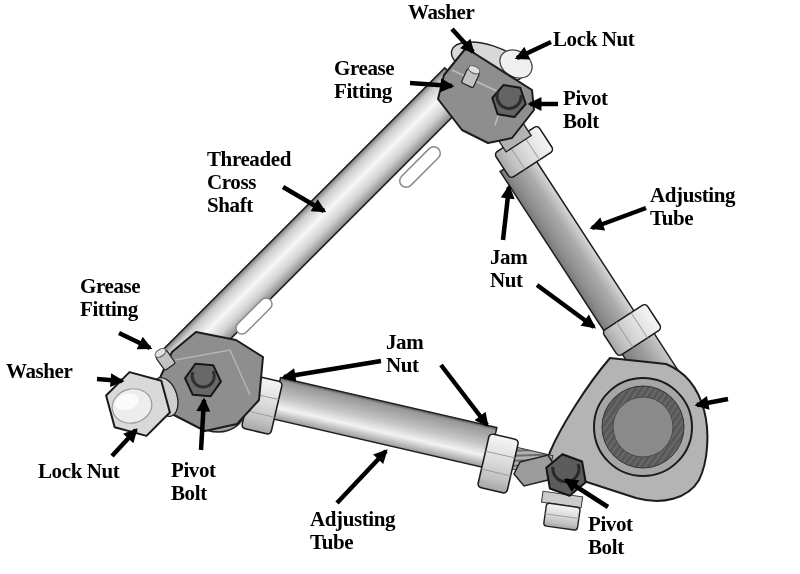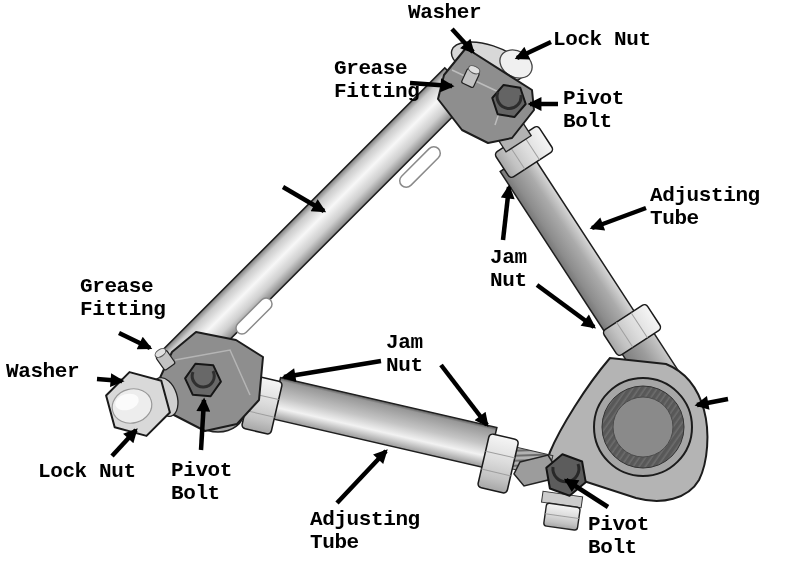--- a/index.html
+++ b/index.html
@@ -1,17 +1,17 @@
 <!DOCTYPE html>
 <html><head>
 <meta charset="utf-8">
 <style>
   html,body{margin:0;padding:0;background:#fff;}
   #stage{position:relative;width:800px;height:574px;background:#fff;overflow:hidden;
-         font-family:Liberation Mono, monospace;}
+         font-family:Liberation Serif, serif;}
   #stage svg{position:absolute;left:0;top:0;}
   .lbl{position:absolute;color:#000;font-weight:700;font-size:21px;line-height:23px;
        letter-spacing:-0.4px;white-space:pre-line;}
 </style>
 </head>
 <body>
 
 <div id="stage">
 
 <svg width="800" height="574" viewBox="0 0 800 574">
@@ -173,20 +173,23 @@
     <line x1="608" y1="507" x2="566" y2="480" marker-end="url(#ah)"></line>
   </g>
 </svg>
 
 <div class="lbl" style="left:408px;top:1px">Washer</div>
 <div class="lbl" style="left:553px;top:28px">Lock Nut</div>
 <div class="lbl" style="left:334px;top:57px">Grease
 Fitting</div>
 <div class="lbl" style="left:563px;top:87px">Pivot
 Bolt</div>
+<div class="lbl" style="left:207px;top:148px">Threaded
+Cross
+Shaft</div>
 <div class="lbl" style="left:650px;top:184px">Adjusting
 Tube</div>
 <div class="lbl" style="left:490px;top:246px">Jam
 Nut</div>
 <div class="lbl" style="left:80px;top:275px">Grease
 Fitting</div>
 <div class="lbl" style="left:6px;top:360px">Washer</div>
 <div class="lbl" style="left:386px;top:331px">Jam
 Nut</div>
 <div class="lbl" style="left:38px;top:460px">Lock Nut</div>

